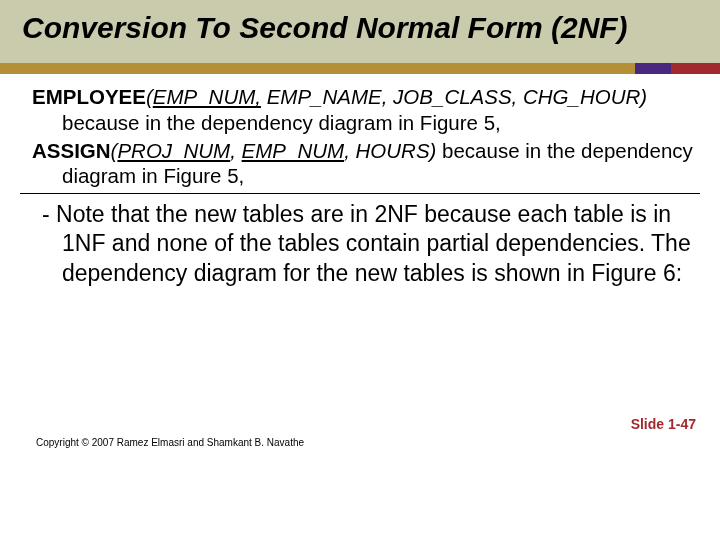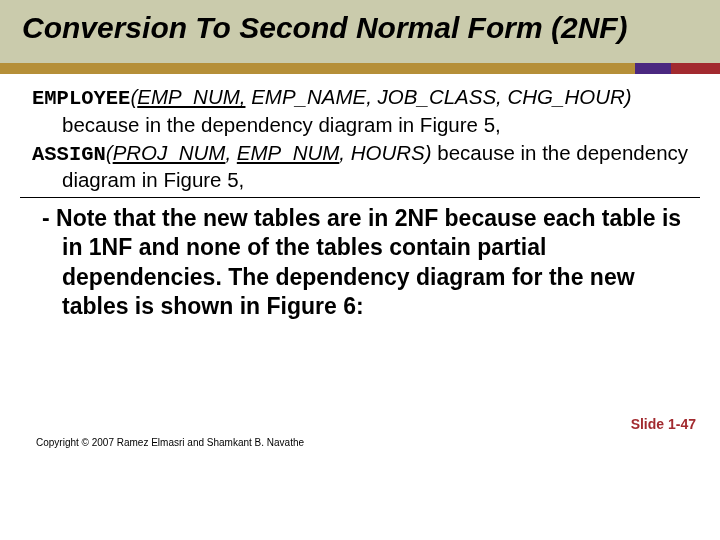--- a/index.html
+++ b/index.html
@@ -10,22 +10,22 @@
   .color-bar { height:11px; display:flex; }
   .cb-gold { background:#b58f38; flex:18; }
   .cb-purple { background:#4b2880; flex:1.0; }
   .cb-red { background:#a22a2f; flex:1.4; }
   .content { padding:10px 20px 0 20px; color:#000; font-size:20.5px; line-height:1.25; }
   .block1 { padding-left:42px; text-indent:-30px; margin-bottom:2px; }
   .block1b { padding-left:12px; text-indent:-12px; font-style:italic; margin-bottom:2px; }
   .block2 { padding-left:42px; text-indent:-30px; margin-bottom:0; }
   .block2b { padding-left:12px; text-indent:-12px; font-style:italic; margin-bottom:6px; }
   .sep { border:none; border-top:1.5px solid #000; margin:4px 0 6px 0; }
-  .note { padding-left:42px; text-indent:-20px; font-size:23px; line-height:1.28;font-weight:bold; }
-  .bold { font-weight:bold;font-family:Liberation Mono, monospace; }
+  .note { padding-left:42px; text-indent:-20px; font-size:23px; line-height:1.28; }
+  .bold { font-weight:bold; }
   .it { font-style:italic; }
   .ul { text-decoration:underline; }
   .arrow { font-family:Arial; }
   .footer { position:absolute; bottom:12px; left:0; right:0; }
   .copyright { position:absolute; left:36px; bottom:0; font-size:10px; color:#000; }
   .slidenum { position:absolute; right:24px; bottom:16px; font-size:14px; color:#a22a2f; font-weight:bold; }
 </style>
 </head>
 <body>
 

